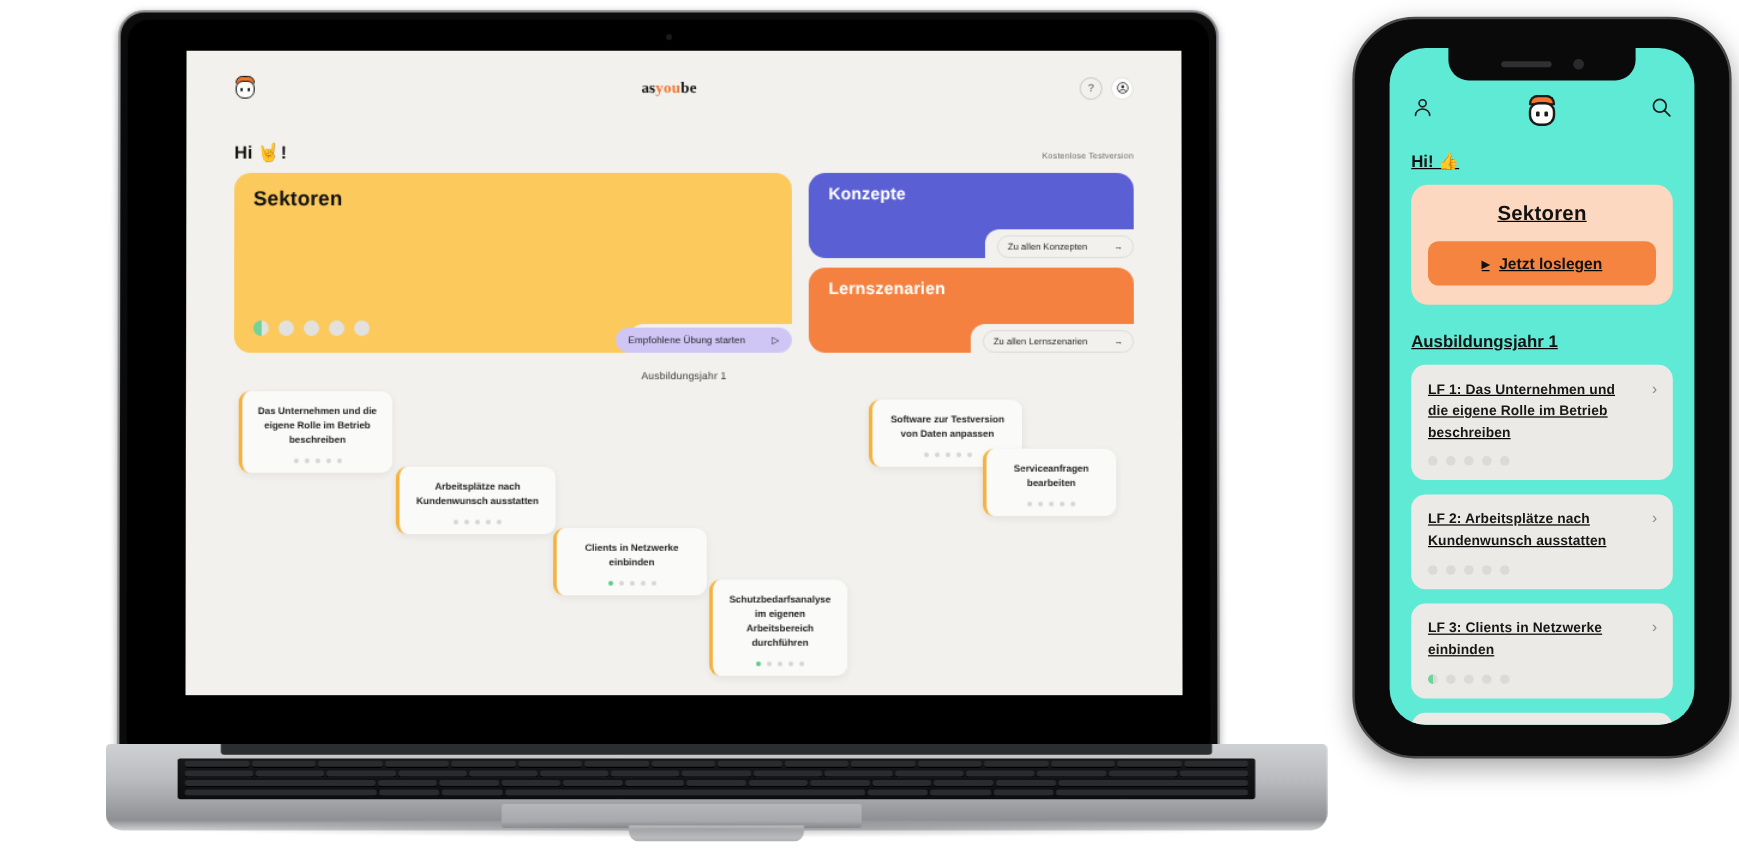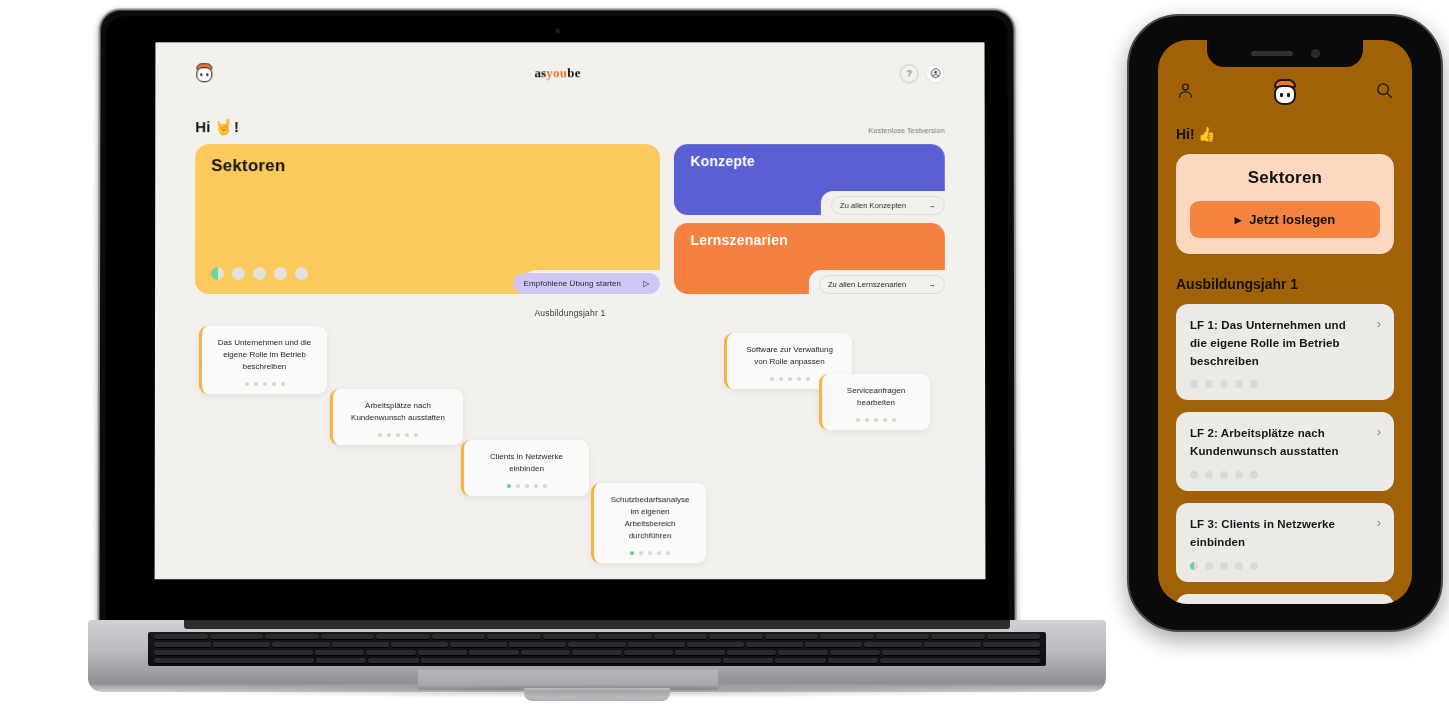--- a/index.html
+++ b/index.html
@@ -136,35 +136,35 @@
   .year-label { text-align:center; font-size: 8.5px; color:#3b3b3b; padding: 14px 0 6px; letter-spacing:.2px; }
 
   
   .board { position:relative; height: 250px; }
   .note {
     position:absolute; background:#fafaf8; border-radius: 9px;
     border-left: 3px solid #f6b23c;
     box-shadow: 0 2px 7px rgba(0,0,0,.07);
     padding: 11px 12px 8px; text-align:center;
   }
-  .note-text { font-size: 8px; line-height: 1.5; color:#1d1d1d; font-weight: 400; }
+  .note-text { font-size: 8px; line-height: 1.5; color:#1d1d1d; font-weight: 700; }
   .note-dots { display:flex; gap:5px; justify-content:center; margin-top: 9px; }
   .ndot { width:4px; height:4px; border-radius:50%; background:#d8d6d2; }
   .ndot.on { background:#5fc98d; }
 
   
   .phone { position:absolute; left: 1127px; top: 14px; width: 316px; height: 618px; }
   .phone-body {
     position:absolute; inset:0; background:#0a0a0b;
     border-radius: 52px; border: 2px solid #4a4a4c;
     box-shadow: 0 8px 22px rgba(0,0,0,.35);
   }
   .phone-screen {
     position:absolute; left: 31px; top: 26px; right: 31px; bottom: 28px;
-    background:#a16207; border-radius: 30px; overflow:hidden;
+    background:#5eead4; border-radius: 30px; overflow:hidden;text-decoration:underline;
   }
   .notch {
     position:absolute; left:50%; top:0; transform:translateX(-50%);
     width: 156px; height: 27px; background:#0a0a0b;
     border-radius: 0 0 17px 17px; z-index: 5;
     display:flex; align-items:center; justify-content:center; gap: 18px;
   }
   .speaker { width: 42px; height: 5px; background:#303033; border-radius:3px; }
   .cam { width: 9px; height: 9px; border-radius:50%; background:#2a2a2e; }
 
@@ -326,21 +326,21 @@
               <div class="note-text">Schutzbedarfsanalyse im eigenen Arbeitsbereich durchführen</div>
               <div class="note-dots">
                 <span class="ndot on"></span>
                   <span class="ndot"></span>
                   <span class="ndot"></span>
                   <span class="ndot"></span>
                   <span class="ndot"></span>
               </div>
             </div>
             <div class="note" style="left:529px; top:9px; width:128px;">
-              <div class="note-text">Software zur Verwaltung von Rolle anpassen</div>
+              <div class="note-text">Software zur Testversion von Daten anpassen</div>
               <div class="note-dots">
                 <span class="ndot"></span>
                   <span class="ndot"></span>
                   <span class="ndot"></span>
                   <span class="ndot"></span>
                   <span class="ndot"></span>
               </div>
             </div>
             <div class="note" style="left:624px; top:50px; width:111px;">
               <div class="note-text">Serviceanfragen bearbeiten</div>

